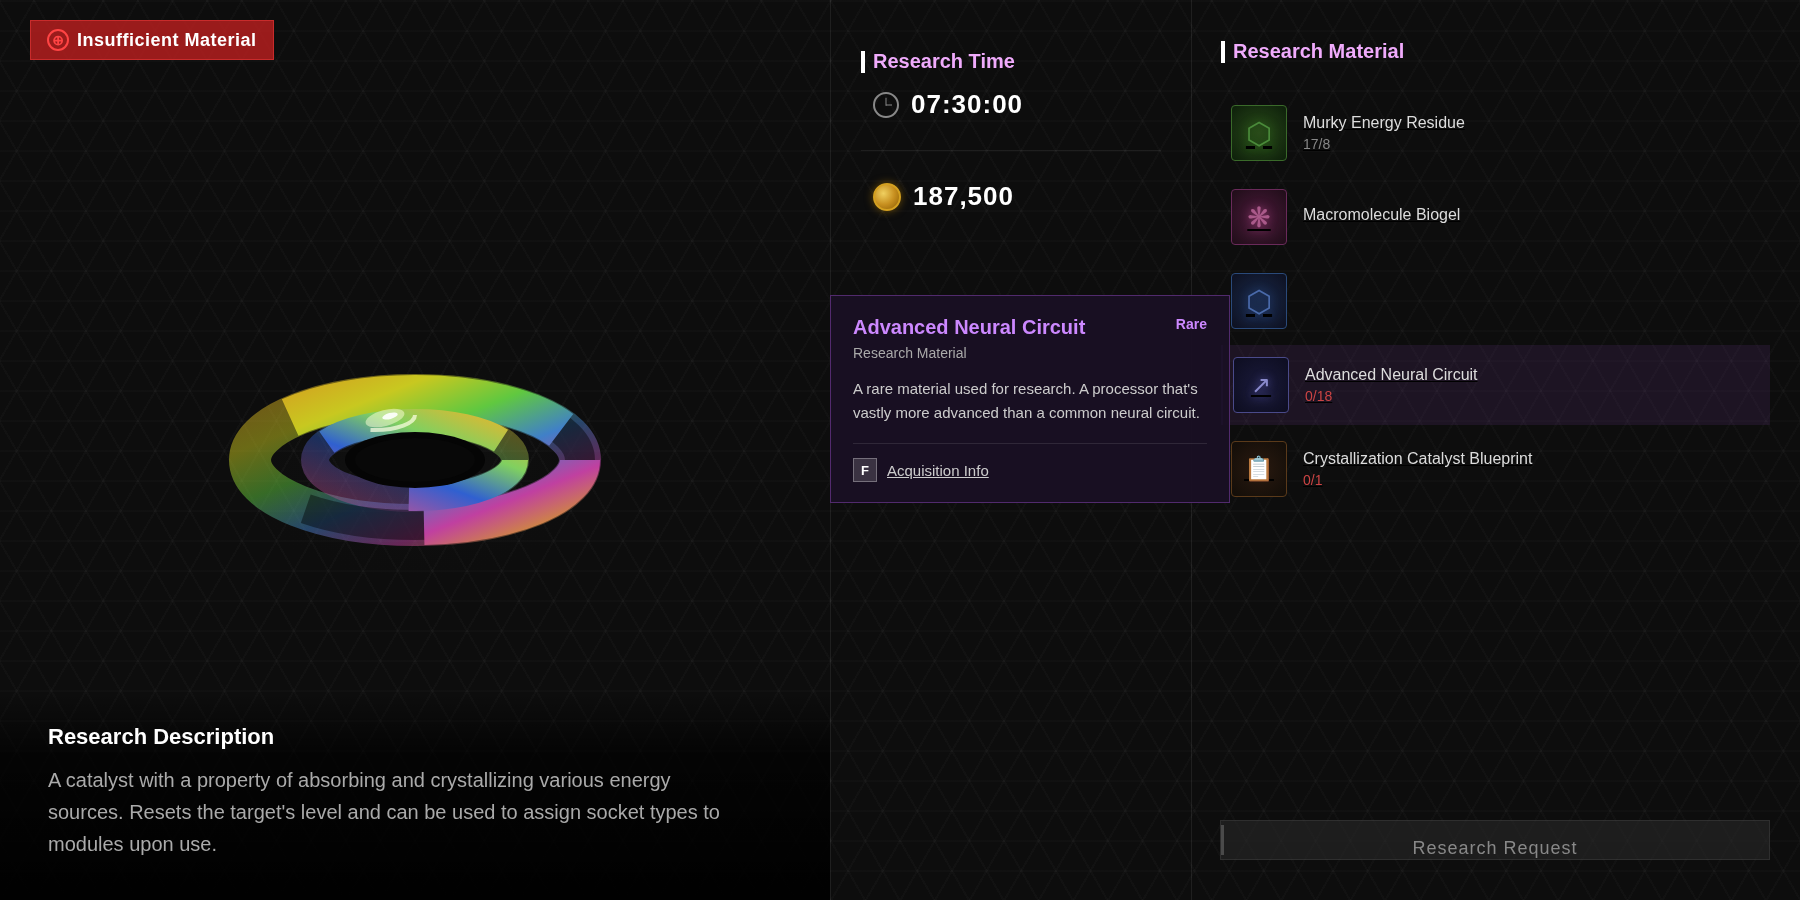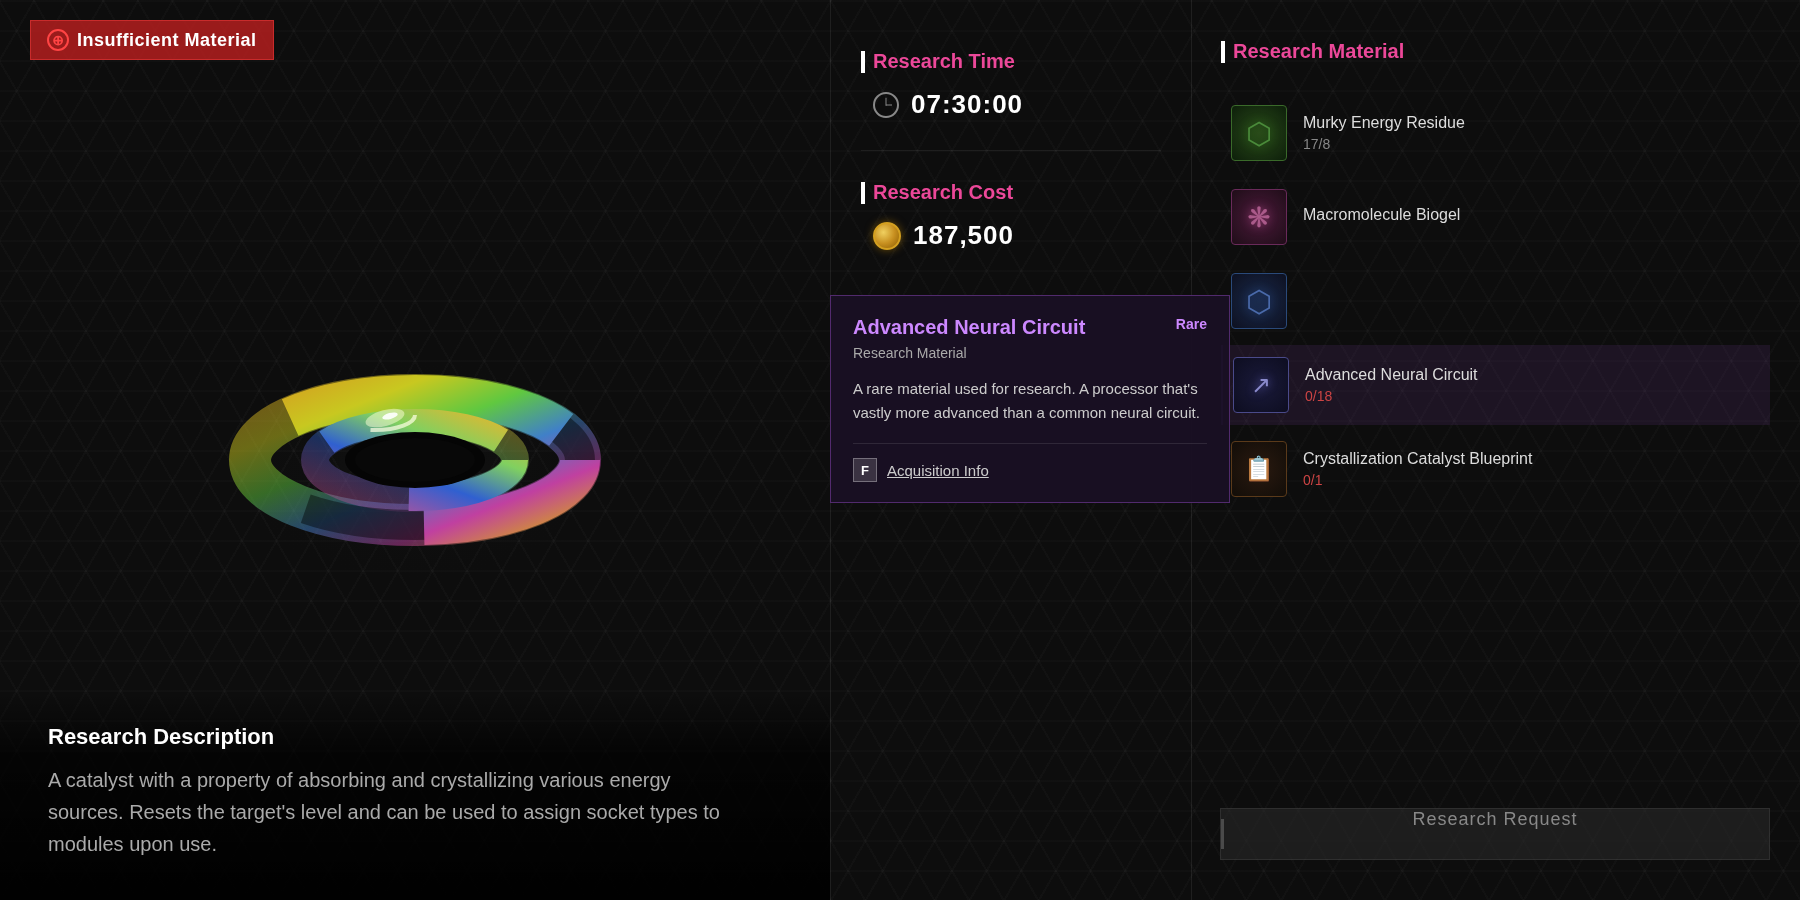--- a/index.html
+++ b/index.html
@@ -154,21 +154,21 @@
     }
 
     .section-label-bar {
       width: 4px;
       height: 22px;
       background: #ffffff;
       flex-shrink: 0;
     }
 
     .section-label-text {
-      color: #ec4899;
+      color: #f0abfc;
       font-size: 20px;
       font-weight: 600;
       text-align: right;
     }
 
     .research-time-value {
       display: flex;
       align-items: center;
       gap: 12px;
       margin-bottom: 16px;
@@ -336,20 +336,21 @@
       gap: 4px;
     }
 
     .material-item {
       display: flex;
       align-items: center;
       gap: 16px;
       padding: 12px 10px;
       cursor: pointer;
       transition: background 0.15s;
+      text-decoration: underline;
     }
 
     .material-item.highlighted {
       background: rgba(120, 60, 160, 0.15);
       border-left: 2px solid #8844cc;
     }
 
     .material-icon {
       width: 56px;
       height: 56px;
@@ -451,25 +452,25 @@
     .material-count.insufficient {
       color: #cc4444;
     }
 
     
     .research-request-btn {
       position: absolute;
       bottom: 40px;
       right: 30px;
       left: 1220px;
-      height: 52px;
+      height: 40px;
       background: rgba(40, 40, 40, 0.6);
       border: 1px solid rgba(255,255,255,0.08);
       display: flex;
-      align-items: flex-start;
+      align-items: flex-end;
       justify-content: center;
       cursor: pointer;
     }
 
     .research-request-btn::before {
       content: '';
       position: absolute;
       left: 0;
       top: 50%;
       transform: translateY(-50%);
@@ -580,24 +581,20 @@
     <span class="section-label-text">Research Time</span>
   </div>
 
   <div class="research-time-value">
     <div class="clock-icon"></div>
     <span class="time-text">07:30:00</span>
   </div>
 
   <div class="h-divider"></div>
 
-  <div class="section-label">
-    <div class="section-label-bar"></div>
-    <span class="section-label-text">Research Cost</span>
-  </div>
 
   <div class="research-cost-value">
     <div class="coin-icon"></div>
     <span class="cost-text">187,500</span>
   </div>
 
 </div>
 
 <div class="tooltip-popup">
   <div class="tooltip-header">

